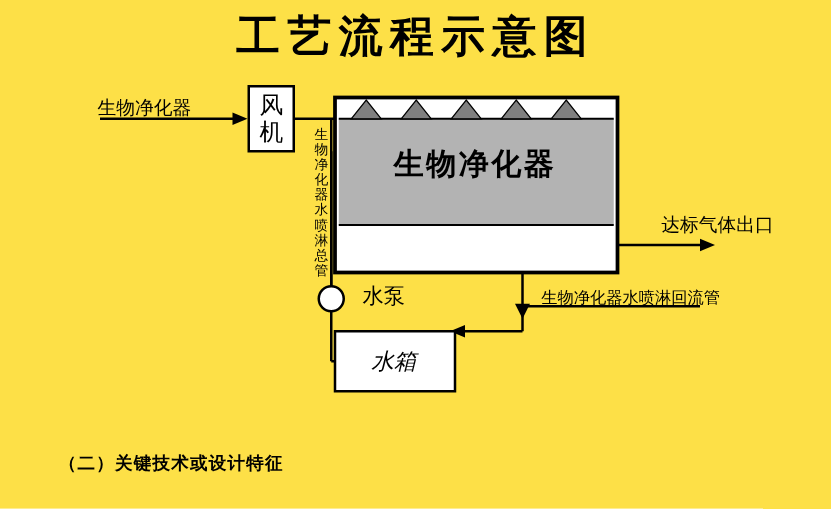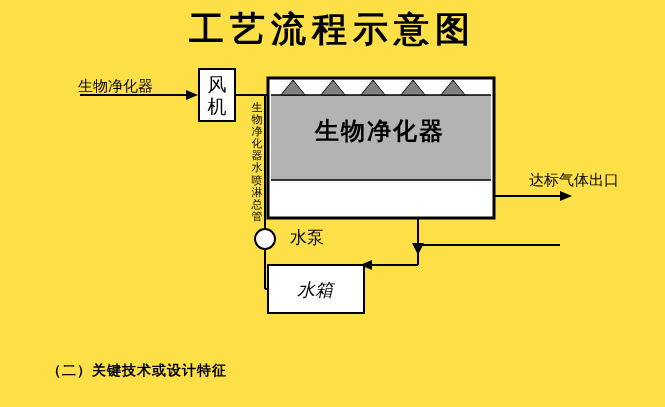--- a/index.html
+++ b/index.html
@@ -172,17 +172,18 @@
     </g>
 
   </svg>
 
   <div class="lbl lbl-inlet">生物净化器</div>
   <div class="lbl lbl-fan">风机</div>
   <div class="lbl lbl-vertical">生物净化器水喷淋总管</div>
   <div class="lbl lbl-reactor">生物净化器</div>
   <div class="lbl lbl-outlet">达标气体出口</div>
   <div class="lbl lbl-pump">水泵</div>
+  <div class="lbl lbl-return">生物净化器水喷淋回流管</div>
   <div class="lbl lbl-tank">水箱</div>
 
   <div class="caption">（二）关键技术或设计特征</div>
 
 </div>
 
 </body></html>

